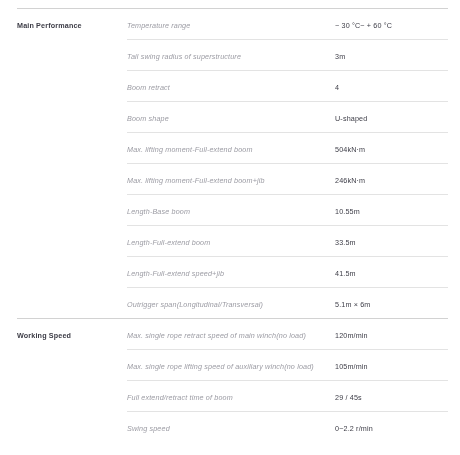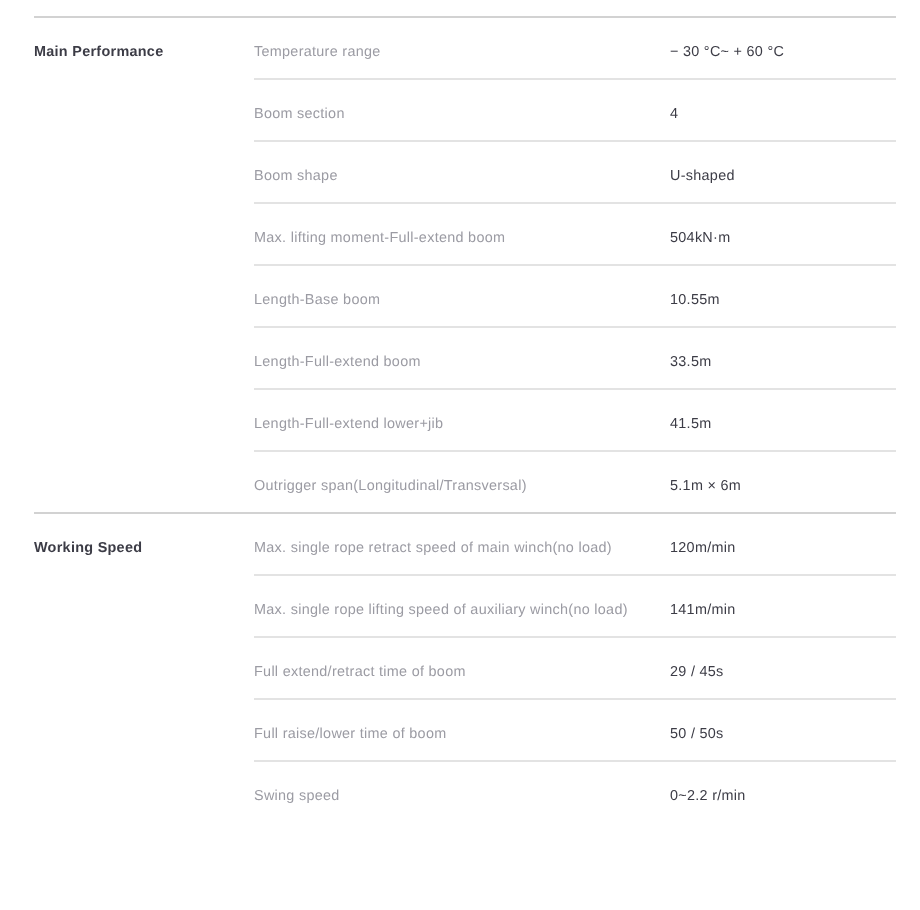--- a/index.html
+++ b/index.html
@@ -59,20 +59,21 @@
     width: 110px;
     color: #3c3c46;
     font-weight: bold;
     font-size: 7.2px;
     padding-left: 0px;
   }
   .col-param {
     width: 208px;
     color: #9b9ba3;
     padding-left: 12px;
+    font-style: italic;
   }
   .col-value {
     width: 113px;
     color: #3c3c46;
     font-weight: normal;
     padding-left: 5px;
   }
   .group-blank-cell {
     border-top: 0 !important;
   }
@@ -83,72 +84,77 @@
 <div class="spec-sheet">
   <table class="spec-table">
     <tbody>
         <tr class="group-start sheet-top">
           <td class="col-group">Main Performance</td>
           <td class="col-param">Temperature range</td>
           <td class="col-value">− 30 °C~ + 60 °C</td>
         </tr>
         <tr>
           <td class="col-group group-blank-cell"></td>
-          <td class="col-param">Boom section</td>
+          <td class="col-param">Tail swing radius of superstructure</td>
+          <td class="col-value">3m</td>
+        </tr>
+        <tr>
+          <td class="col-group group-blank-cell"></td>
+          <td class="col-param">Boom retract</td>
           <td class="col-value">4</td>
         </tr>
         <tr>
           <td class="col-group group-blank-cell"></td>
           <td class="col-param">Boom shape</td>
           <td class="col-value">U-shaped</td>
         </tr>
         <tr>
           <td class="col-group group-blank-cell"></td>
           <td class="col-param">Max. lifting moment-Full-extend boom</td>
           <td class="col-value">504kN·m</td>
         </tr>
         <tr>
           <td class="col-group group-blank-cell"></td>
+          <td class="col-param">Max. lifting moment-Full-extend boom+jib</td>
+          <td class="col-value">246kN·m</td>
+        </tr>
+        <tr>
+          <td class="col-group group-blank-cell"></td>
           <td class="col-param">Length-Base boom</td>
           <td class="col-value">10.55m</td>
         </tr>
         <tr>
           <td class="col-group group-blank-cell"></td>
           <td class="col-param">Length-Full-extend boom</td>
           <td class="col-value">33.5m</td>
         </tr>
         <tr>
           <td class="col-group group-blank-cell"></td>
-          <td class="col-param">Length-Full-extend lower+jib</td>
+          <td class="col-param">Length-Full-extend speed+jib</td>
           <td class="col-value">41.5m</td>
         </tr>
         <tr>
           <td class="col-group group-blank-cell"></td>
           <td class="col-param">Outrigger span(Longitudinal/Transversal)</td>
           <td class="col-value">5.1m × 6m</td>
         </tr>
         <tr class="group-start">
           <td class="col-group">Working Speed</td>
           <td class="col-param">Max. single rope retract speed of main winch(no load)</td>
           <td class="col-value">120m/min</td>
         </tr>
         <tr>
           <td class="col-group group-blank-cell"></td>
           <td class="col-param">Max. single rope lifting speed of auxiliary winch(no load)</td>
-          <td class="col-value">141m/min</td>
+          <td class="col-value">105m/min</td>
         </tr>
         <tr>
           <td class="col-group group-blank-cell"></td>
           <td class="col-param">Full extend/retract time of boom</td>
           <td class="col-value">29 / 45s</td>
-        </tr>
-        <tr>
-          <td class="col-group group-blank-cell"></td>
-          <td class="col-param">Full raise/lower time of boom</td>
-          <td class="col-value">50 / 50s</td>
         </tr>
         <tr>
           <td class="col-group group-blank-cell"></td>
           <td class="col-param">Swing speed</td>
           <td class="col-value">0~2.2 r/min</td>
         </tr>
       </tbody>
   </table>
 </div>
 

